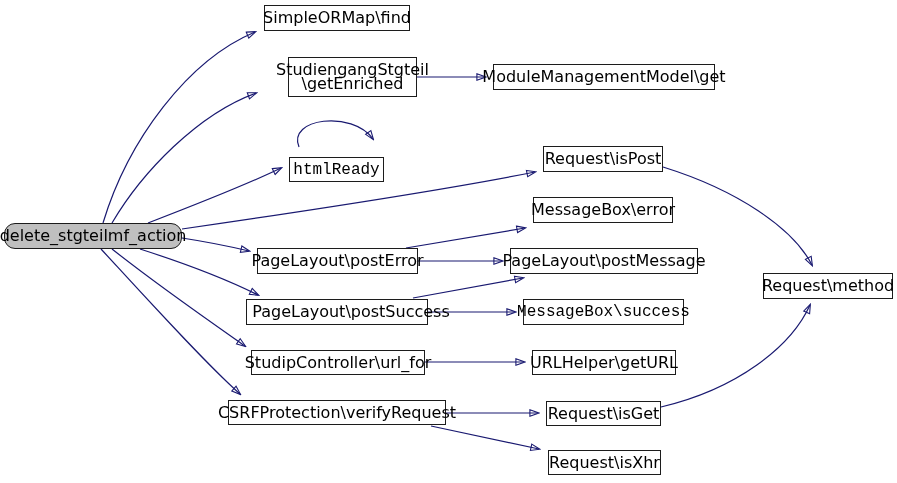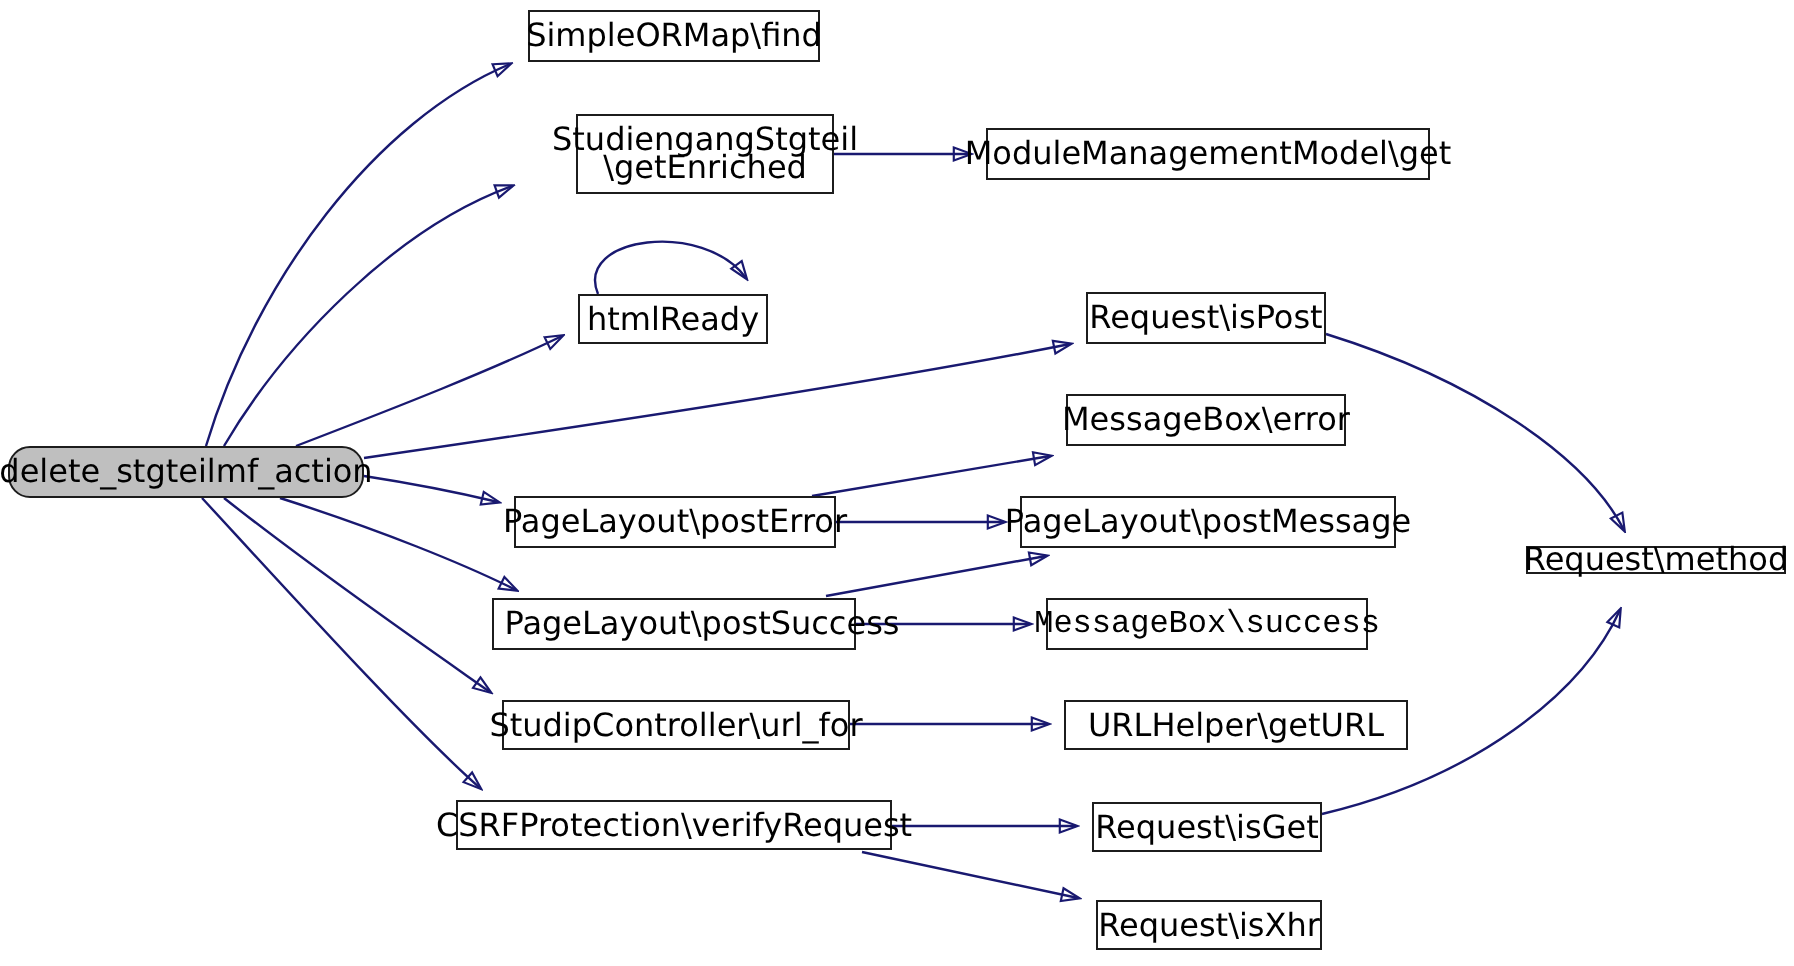--- a/index.html
+++ b/index.html
@@ -86,39 +86,39 @@
 
   <div class="node" style="left:264px; top:5px; width:146px; height:26px;">SimpleORMap\find</div>
 
   <div class="node" style="left:264px; top:57px; width:129px; height:40px;margin-left:24px;">
     <span>StudiengangStgteil</span>
     <span>\getEnriched</span>
   </div>
 
   <div class="node" style="left:493px; top:64px; width:222px; height:26px;">ModuleManagementModel\get</div>
 
-  <div class="node" style="left:289px; top:147px; width:95px; height:25px;">htmlReady</div>
+  <div class="node" style="left:289px; top:157px; width:95px; height:25px;font-family:Liberation Mono, monospace;">htmlReady</div>
 
   <div class="node" style="left:533px; top:197px; width:140px; height:26px;">MessageBox\error</div>
 
   <div class="node" style="left:543px; top:146px; width:120px; height:26px;">Request\isPost</div>
 
   <div class="node" style="left:257px; top:248px; width:161px; height:26px;">PageLayout\postError</div>
 
   <div class="node" style="left:510px; top:248px; width:188px; height:26px;">PageLayout\postMessage</div>
 
   <div class="node" style="left:246px; top:299px; width:182px; height:26px;padding-left:28px;">PageLayout\postSuccess</div>
 
   <div class="node" style="left:523px; top:299px; width:161px; height:26px;font-family:Liberation Mono, monospace;">MessageBox\success</div>
 
   <div class="node" style="left:251px; top:350px; width:174px; height:25px;">StudipController\url_for</div>
 
-  <div class="node" style="left:532px; top:350px; width:172px; height:25px;">URLHelper\getURL</div>
+  <div class="node" style="left:532px; top:350px; width:144px; height:25px;">URLHelper\getURL</div>
 
   <div class="node" style="left:228px; top:400px; width:218px; height:25px;">CSRFProtection\verifyRequest</div>
 
   <div class="node" style="left:546px; top:401px; width:115px; height:25px;">Request\isGet</div>
 
   <div class="node" style="left:548px; top:450px; width:113px; height:25px;">Request\isXhr</div>
 
-  <div class="node" style="left:763px; top:273px; width:130px; height:14px;">Request\method</div>
+  <div class="node" style="left:763px; top:273px; width:130px; height:26px;">Request\method</div>
 
 </div>
 
 </body></html>

